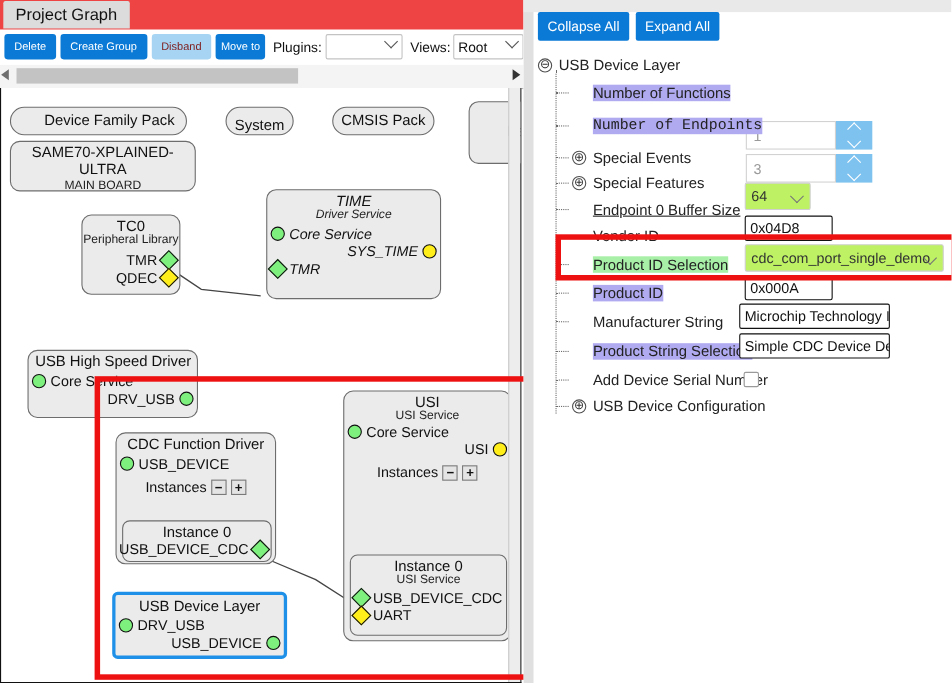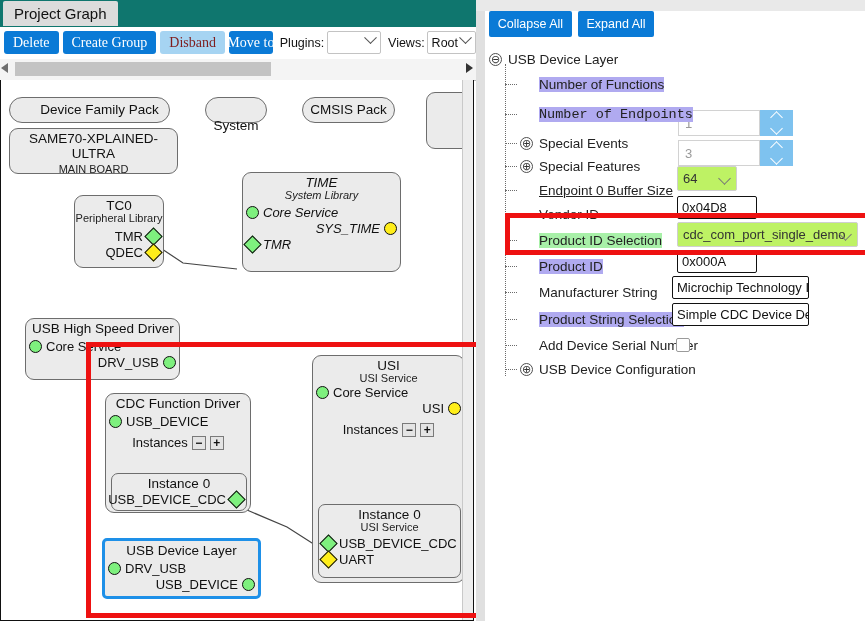--- a/index.html
+++ b/index.html
@@ -5,33 +5,33 @@
   html,body{margin:0;padding:0;}
   body{
     width:865px;height:621px;overflow:hidden;
     background:#ffffff;
     font-family:"Liberation Sans", sans-serif;
     font-size:13px;color:#1a1a1a;
     position:relative;
   }
   
   #left-pane{position:absolute;left:0;top:0;width:476px;height:621px;background:#ffffff;}
-  #tab-strip{position:absolute;left:0;top:0;width:476px;height:27px;background:#0f766e;}
+  #tab-strip{position:absolute;left:0;top:0;width:476px;height:27px;background:#ef4444;}
   #tab-project-graph{
     position:absolute;left:3px;top:1px;height:25px;padding:0 11px;
     display:flex;align-items:center;
     background:#dcdcdc;color:#111;font-size:15px;
     border-radius:2px 2px 0 0;
   }
   #toolbar{position:absolute;left:0;top:27px;width:476px;height:31px;background:#ffffff;
            display:flex;align-items:center;overflow:hidden;}
   .tb-btn{
     height:23px;display:flex;align-items:center;justify-content:center;
-    padding:0 9px;margin-left:4px;color:#fff;font-size:14px;
-    background:#0a7ad6;border-radius:3px;white-space:nowrap;cursor:pointer;font-family:Liberation Serif, serif;
+    padding:0 9px;margin-left:4px;color:#fff;font-size:10px;
+    background:#0a7ad6;border-radius:3px;white-space:nowrap;cursor:pointer;
   }
   .tb-btn.disabled{background:#a6d4f2;color:#7f1d1d;}
   #btn-move-to{overflow:hidden;max-width:47px;}
   .tb-label{margin-left:7px;font-size:12.5px;color:#111;white-space:nowrap;}
   .tb-select{
     height:21px;border:1px solid #c3c3c3;background:#fff;border-radius:2px;
     display:flex;align-items:center;padding:0 4px;font-size:12.5px;color:#111;
     position:relative;cursor:pointer;
   }
   #select-plugins{width:80px;margin-left:3px;}
@@ -138,21 +138,21 @@
 
     <svg width="474" height="541" style="position:absolute;left:0;top:0;">
       <path d="M 161,169 L 182,183 L 236,189" stroke="#444" stroke-width="1.2" fill="none"></path>
       <path d="M 246,430 L 286,447 L 322,470" stroke="#444" stroke-width="1.2" fill="none"></path>
     </svg>
 
     <div class="node" style="left:8px;top:17px;width:161px;height:26px;border-radius:13px;">
       <div class="title" style="line-height:24px;padding-top:0;padding-left:20px;">Device Family Pack (DFP)</div>
     </div>
     <div class="node" style="left:204px;top:17px;width:62px;height:26px;border-radius:13px;">
-      <div class="title" style="line-height:24px;padding-top:16px;">System</div>
+      <div class="title" style="line-height:24px;padding-top:4px;">System</div>
     </div>
     <div class="node" style="left:301px;top:17px;width:93px;height:26px;border-radius:13px;">
       <div class="title" style="line-height:24px;padding-top:0;">CMSIS Pack</div>
     </div>
     <div class="node" style="left:425px;top:12px;width:62px;height:57px;">
       <div class="title" style="line-height:53px;padding-top:0;text-align:right;padding-right:2px;">Peri</div>
     </div>
 
     <div class="node" style="left:8px;top:48px;width:169px;height:46px;">
       <div class="title">SAME70-XPLAINED-ULTRA</div>
@@ -167,21 +167,21 @@
         <span class="dia green"></span>
       </div>
       <div class="row-r">
         <span>QDEC</span>
         <span class="dia yellow"></span>
       </div>
     </div>
 
     <div class="node" style="left:241px;top:92px;width:159px;height:100px;font-style:italic;">
       <div class="title">TIME</div>
-      <div class="sub">System Library</div>
+      <div class="sub">Driver Service</div>
       <div class="row-l" style="margin-top:4px;">
         <span class="dot green"></span>
         <span>Core Service</span>
       </div>
       <div class="row-r">
         <span>SYS_TIME</span>
         <span class="dot yellow"></span>
       </div>
       <div class="row-l">
         <span class="dia green"></span>

